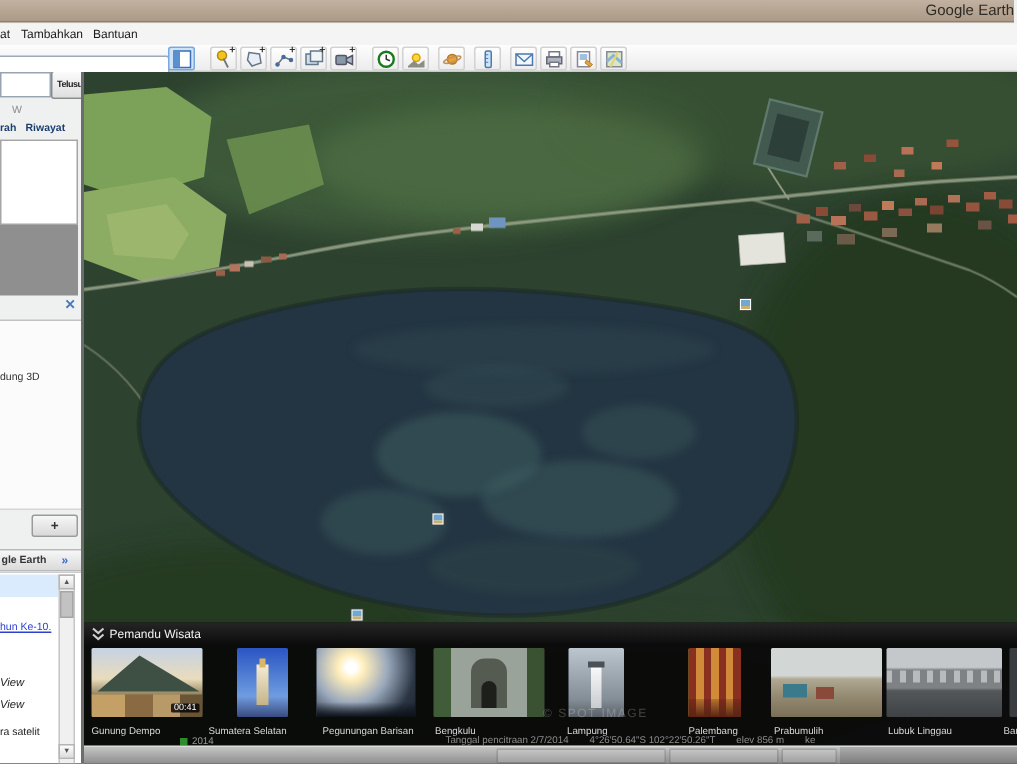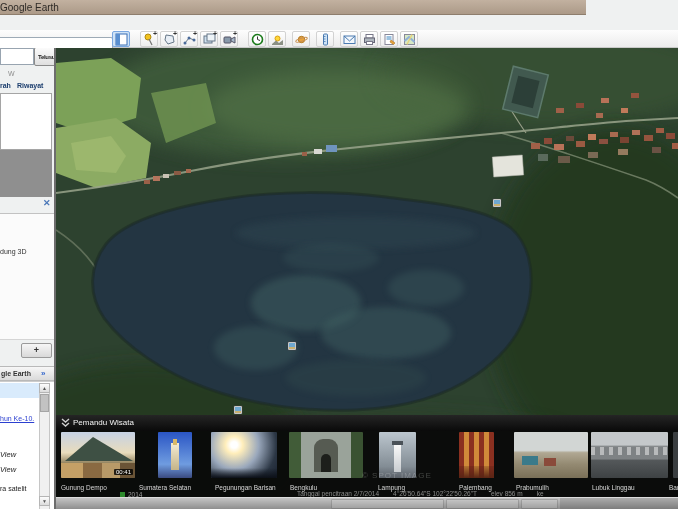--- a/index.html
+++ b/index.html
@@ -1,23 +1,23 @@
 <!DOCTYPE html>
 <html><head>
 <meta charset="utf-8">
 <style>
   *{margin:0;padding:0;box-sizing:border-box}
   html,body{background:#444}
   .app{position:relative;width:678px;height:509px;overflow:hidden;
        font-family:"Liberation Sans",sans-serif;background:#eff1f1;cursor:default}
 
   
-  .titlebar{position:absolute;left:0;top:0;width:586px;height:15px;
+  .titlebar{position:absolute;left:0;top:0;width:676px;height:15px;
     background:linear-gradient(#c2b1a0,#ac9a88);border-bottom:1px solid #8e7e6d;
-    display:flex;align-items:center;justify-content:flex-start}
+    display:flex;align-items:center;justify-content:flex-end}
   .titlebar .t{font-size:10px;color:#2e2a26}
 
   
   .menubar{position:absolute;left:0;top:16px;width:678px;height:14px;background:#f4f4f4}
   .menubar span{position:absolute;top:2px;font-size:8px;color:#1a1a1a;white-space:nowrap}
 
   
   .toolbar{position:absolute;left:0;top:30px;width:678px;height:18px;
     background:linear-gradient(#fdfdfd,#ececec);border-bottom:1px solid #c9c9c9}
   .search-top{position:absolute;left:-6px;top:7px;width:119px;height:13px;background:#fff;
@@ -127,20 +127,25 @@
 </style>
 </head>
 <body>
 
 <div class="app">
 
   <div class="titlebar">
     <span class="t">Google Earth</span>
   </div>
 
+  <div class="menubar">
+    <span style="left:0">at</span>
+    <span style="left:14px">Tambahkan</span>
+    <span style="left:62px">Bantuan</span>
+  </div>
 
   <div class="toolbar">
     <div class="search-top"></div>
 
     <div class="tbtn sel" style="left:112px">
       <svg class="ic" viewBox="0 0 13 13">
         <rect x="1" y="1" width="11" height="11" fill="#fff" stroke="#3a6fb5"></rect>
         <rect x="1" y="1" width="4" height="11" fill="#5a8fd0"></rect>
         </svg>
     </div>

